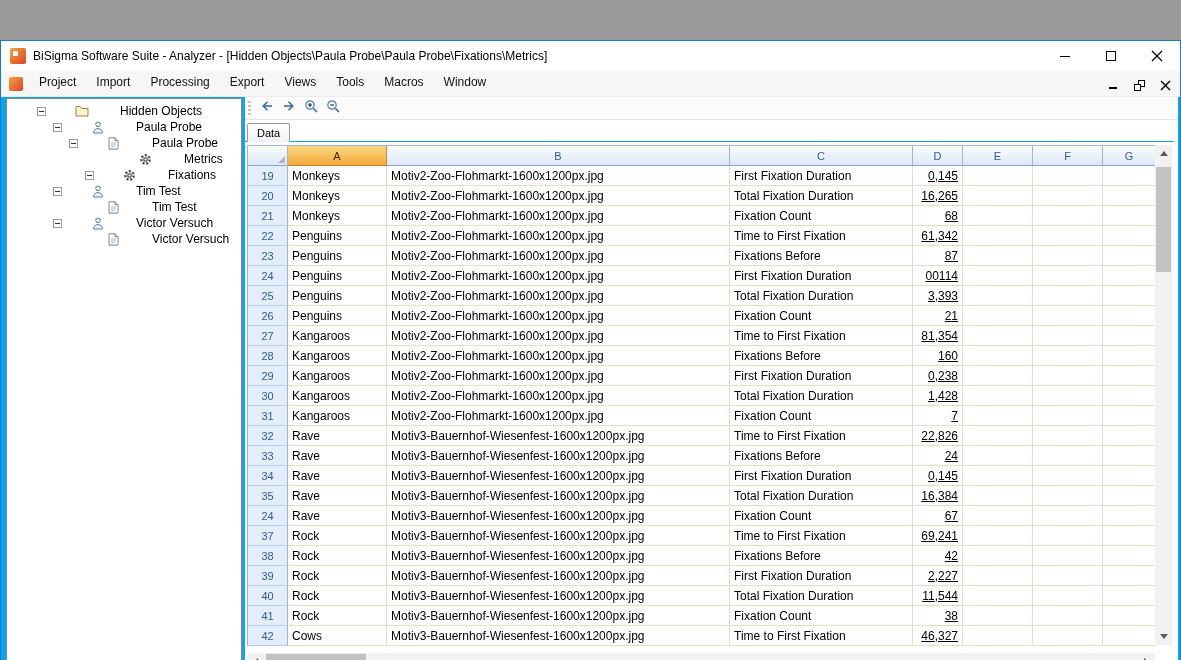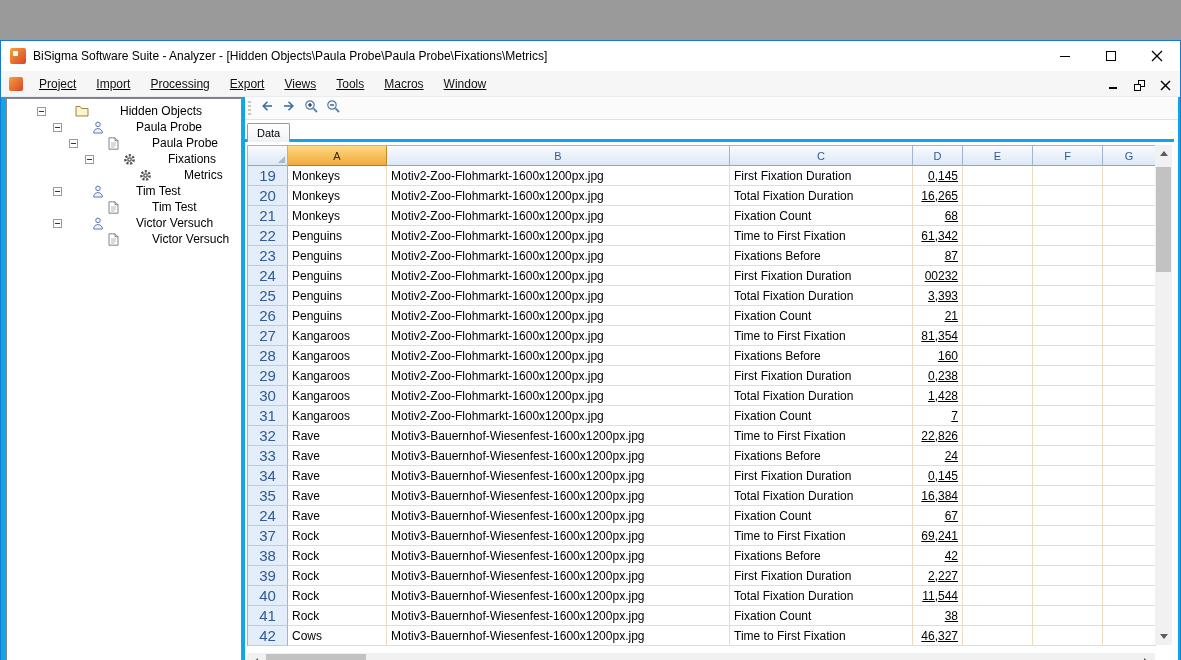--- a/index.html
+++ b/index.html
@@ -20,21 +20,21 @@
   .win-controls { position:absolute; right:0; top:0; height:30px; display:flex; }
   .win-btn { width:46px; height:30px; display:flex; align-items:center; justify-content:center; }
   .glyph-min { width:10px; height:1px; background:#000; }
   .glyph-max { width:10px; height:10px; border:1px solid #000; }
 
   
   .menubar { position:absolute; top:30px; left:0; right:0; height:26px; background:#f6f6f6;
              border-bottom:1px solid #ececec; display:flex; align-items:center; }
   .menu-appicon { width:14px; height:14px; margin:0 6px 0 8px; border-radius:2px;
              background:linear-gradient(135deg,#f6a23c,#d8442a); flex:none; }
-  .menu-items { display:flex; align-items:center; height:100%;text-decoration:underline; }
+  .menu-items { display:flex; height:100%; }
   .menu-item { padding:0 10px; font-size:12px; color:#111; height:22px; line-height:22px; cursor:default; }
   .mdi-controls { position:absolute; right:8px; top:0; height:26px; display:flex; align-items:center; gap:12px; }
   .mdi-btn { width:14px; height:14px; display:flex; align-items:flex-end; justify-content:center; }
   .mdi-min { width:8px; height:2px; background:#000; margin-bottom:2px; }
   .mdi-restore { position:relative; width:11px; height:11px; }
   .mdi-restore .r1 { position:absolute; right:0; top:0; width:7px; height:7px; border:1px solid #000; background:#fff; }
   .mdi-restore .r2 { position:absolute; left:0; bottom:0; width:7px; height:7px; border:1px solid #000; background:#fff; }
 
   
   .tree-panel { position:absolute; left:5px; top:57px; width:236px; height:574px;
@@ -51,42 +51,42 @@
 
   
   .right-area { position:absolute; left:244px; top:56px; width:933px; height:575px; background:#fff; }
 
   .toolbar { position:absolute; top:0; left:0; right:0; height:23px; background:#fbfbfb;
              border-bottom:1px solid #e2e2e2; display:flex; align-items:center; }
   .toolbar-grip { width:3px; height:15px; margin:0 5px 0 3px;
              background:repeating-linear-gradient(to bottom,#c6c6c6 0 2px,transparent 2px 4px); }
   .tool-btn { width:22px; height:21px; display:flex; align-items:center; justify-content:center; }
 
-  .tabstrip { position:absolute; top:24px; left:0; right:4px; height:21px; border-bottom:3px solid #0ea5e9; }
+  .tabstrip { position:absolute; top:24px; left:0; right:4px; height:21px; border-bottom:1px solid #0ea5e9; }
   .tab { position:absolute; left:2px; top:2px; height:19px; padding:0 9px;
          border:1px solid #919aa5; border-bottom:none; border-radius:2px 2px 0 0;
          background:linear-gradient(#ffffff,#eef1f5); font-size:11px; color:#000;
          display:flex; align-items:center; }
 
   
   .grid { position:absolute; left:2px; top:48px; width:908px;
           border-top:1px solid #9eb6d4; border-left:1px solid #9eb6d4; background:#fff; }
   .ghrow, .grow { display:flex; height:20px; }
   .w0{width:40px} .w1{width:99px} .w2{width:343px} .w3{width:183px}
   .w4{width:50px} .w5{width:70px} .w6{width:70px} .w7{width:53px}
   .gcell { flex:none; height:20px; overflow:hidden; white-space:nowrap; }
   .ghead { background:linear-gradient(#f9fbfe,#dde8f6); color:#2f5a94; font-size:11px;
            display:flex; align-items:center; justify-content:center;
            border-right:1px solid #9eb6d4; border-bottom:1px solid #8aa8cc; }
   .ghead.selected { background:linear-gradient(#fcd983,#f2a93c); color:#3a2a00;
            border-right-color:#c18c2f; border-bottom-color:#b97f1e; }
   .corner { position:relative; }
   .corner::after { content:''; position:absolute; right:2px; bottom:2px;
            border-left:7px solid transparent; border-bottom:7px solid #aab8c8; }
-  .rowhead { background:#e4eefa; color:#2f5a94; font-size:15px;
+  .rowhead { background:#e4eefa; color:#2f5a94; font-size:11px;
            display:flex; align-items:center; justify-content:center;
            border-right:1px solid #9eb6d4; border-bottom:1px solid #b9cde6; }
   .dcell { background:#fff; color:#000; font-size:12px; padding:0 4px;
            display:flex; align-items:center;
            border-right:1px solid #eddcc1; border-bottom:1px solid #eddcc1; }
   .dcell.num { justify-content:flex-end;text-decoration:underline; }
 
   
   .vscroll { position:absolute; left:910px; top:48px; width:17px; height:500px; background:#f1f1f1; }
   .hscroll { position:absolute; left:2px; top:556px; width:908px; height:17px; background:#f1f1f1; }
@@ -199,42 +199,42 @@
           <span class="tree-icon">
             <svg width="11" height="13" viewBox="0 0 11 13">
               <path d="M1 0.8 h6 l3 3 v8.4 H1 z" fill="#fff" stroke="#777" stroke-width="0.9"></path>
               <path d="M7 0.8 v3 h3" fill="none" stroke="#777" stroke-width="0.9"></path>
               <path d="M3 6 h5 M3 8 h5 M3 10 h3.6" stroke="#8fa8c4" stroke-width="0.8"></path>
             </svg>
           </span>
           <span class="tree-label">Paula Probe</span>
         </div>
         <div class="tree-row">
+          <span class="tree-indent" style="width: 69px;"></span>
+          <span class="tree-expander empty"></span>
+          <span class="tree-icon">
+            <svg width="13" height="13" viewBox="0 0 16 16">
+              <circle cx="8" cy="8" r="5.1" fill="none" stroke="#555" stroke-width="3.1" stroke-dasharray="2.6 1.9"></circle>
+              <circle cx="8" cy="8" r="2.1" fill="none" stroke="#555" stroke-width="1.6"></circle>
+            </svg>
+          </span>
+          <span class="tree-label">Metrics</span>
+        </div>
+        <div class="tree-row">
           <span class="tree-indent" style="width: 53px;"></span>
           <span class="tree-expander">
             <span class="minus"></span>
           </span>
           <span class="tree-icon">
             <svg width="13" height="13" viewBox="0 0 16 16">
               <circle cx="8" cy="8" r="5.1" fill="none" stroke="#555" stroke-width="3.1" stroke-dasharray="2.6 1.9"></circle>
               <circle cx="8" cy="8" r="2.1" fill="none" stroke="#555" stroke-width="1.6"></circle>
             </svg>
           </span>
           <span class="tree-label">Fixations</span>
-        </div>
-        <div class="tree-row">
-          <span class="tree-indent" style="width: 69px;"></span>
-          <span class="tree-expander empty"></span>
-          <span class="tree-icon">
-            <svg width="13" height="13" viewBox="0 0 16 16">
-              <circle cx="8" cy="8" r="5.1" fill="none" stroke="#555" stroke-width="3.1" stroke-dasharray="2.6 1.9"></circle>
-              <circle cx="8" cy="8" r="2.1" fill="none" stroke="#555" stroke-width="1.6"></circle>
-            </svg>
-          </span>
-          <span class="tree-label">Metrics</span>
         </div>
         <div class="tree-row">
           <span class="tree-indent" style="width: 21px;"></span>
           <span class="tree-expander">
             <span class="minus"></span>
           </span>
           <span class="tree-icon">
             <svg width="12" height="13" viewBox="0 0 12 13">
               <circle cx="6" cy="3.4" r="2.3" fill="#eef4fb" stroke="#5a7ca6" stroke-width="1"></circle>
               <path d="M1.6 12 c0-2.9 2-4.4 4.4-4.4 s4.4 1.5 4.4 4.4 z" fill="#eef4fb" stroke="#5a7ca6" stroke-width="1"></path>
@@ -383,21 +383,21 @@
             <div class="gcell dcell w4 num">87</div>
             <div class="gcell dcell w5"></div>
             <div class="gcell dcell w6"></div>
             <div class="gcell dcell w7"></div>
           </div>
           <div class="grow">
             <div class="gcell rowhead w0">24</div>
             <div class="gcell dcell w1">Penguins</div>
             <div class="gcell dcell w2">Motiv2-Zoo-Flohmarkt-1600x1200px.jpg</div>
             <div class="gcell dcell w3">First Fixation Duration</div>
-            <div class="gcell dcell w4 num">00232</div>
+            <div class="gcell dcell w4 num">00114</div>
             <div class="gcell dcell w5"></div>
             <div class="gcell dcell w6"></div>
             <div class="gcell dcell w7"></div>
           </div>
           <div class="grow">
             <div class="gcell rowhead w0">25</div>
             <div class="gcell dcell w1">Penguins</div>
             <div class="gcell dcell w2">Motiv2-Zoo-Flohmarkt-1600x1200px.jpg</div>
             <div class="gcell dcell w3">Total Fixation Duration</div>
             <div class="gcell dcell w4 num">3,393</div>

